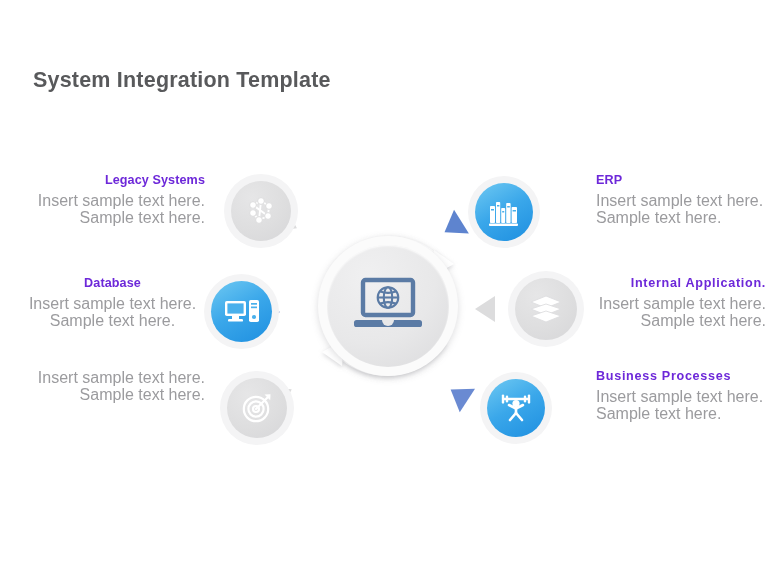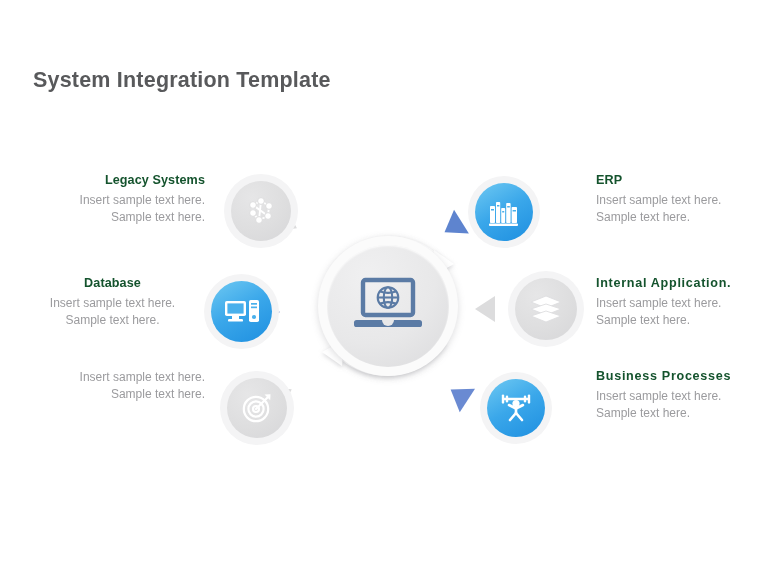--- a/index.html
+++ b/index.html
@@ -45,39 +45,39 @@
   }
 
   
   .node-text {
     position: absolute;
     width: 185px;
   }
   .node-text .heading {
     font-size: 12.6px;
     font-weight: bold;
-    color: #14532d;
+    color: #6d28d9;
     margin: 0 0 5px 0;
     letter-spacing: 0.1px;
     white-space: nowrap;
   }
   .node-text .line {
-    font-size: 12px;
+    font-size: 16px;
     color: #9b9b9e;
     line-height: 17px;
     white-space: nowrap;
   }
   .side-left { text-align: right; }
   .side-right { text-align: left; }
 
   .t-legacy   { left: 20px;  top: 160px; }
   .t-database { left: 20px;  top: 263px; text-align: center; }
   .t-crm      { left: 20px;  top: 356px; }
   .t-erp      { left: 596px; top: 160px; }
-  .t-internal { left: 596px; top: 263px; width: 170px; }
+  .t-internal { left: 596px; top: 263px; width: 170px; text-align: right; }
   .t-business { left: 596px; top: 356px; }
 
   .t-internal .heading { letter-spacing: 0.7px; }
   .t-business .heading { letter-spacing: 0.7px; }
 
   
   .node-circle {
     position: absolute;
     border-radius: 50%;
     display: flex;

